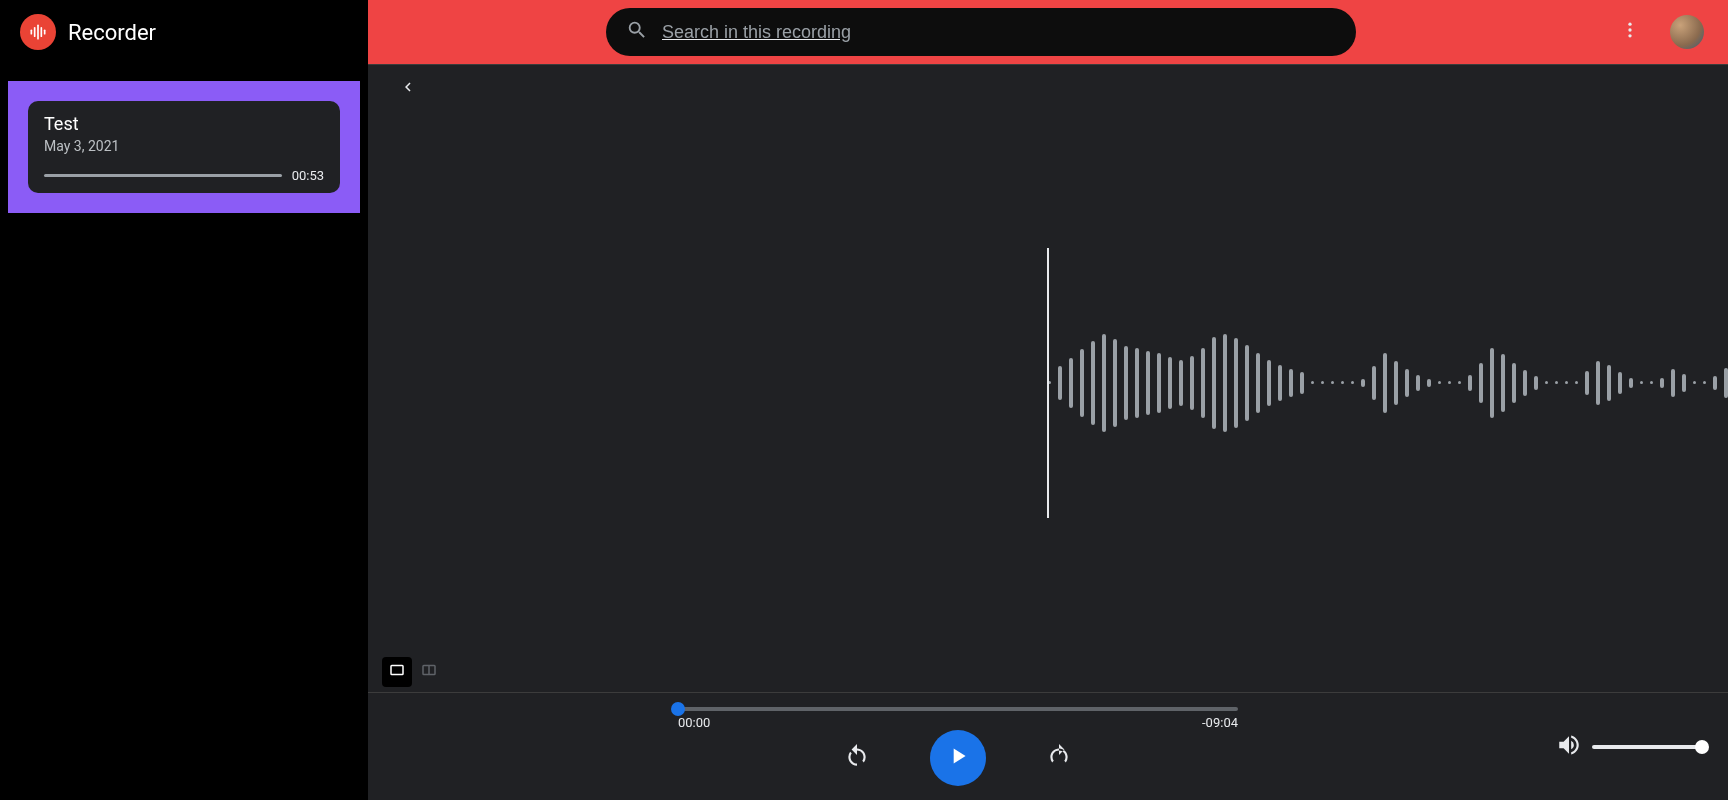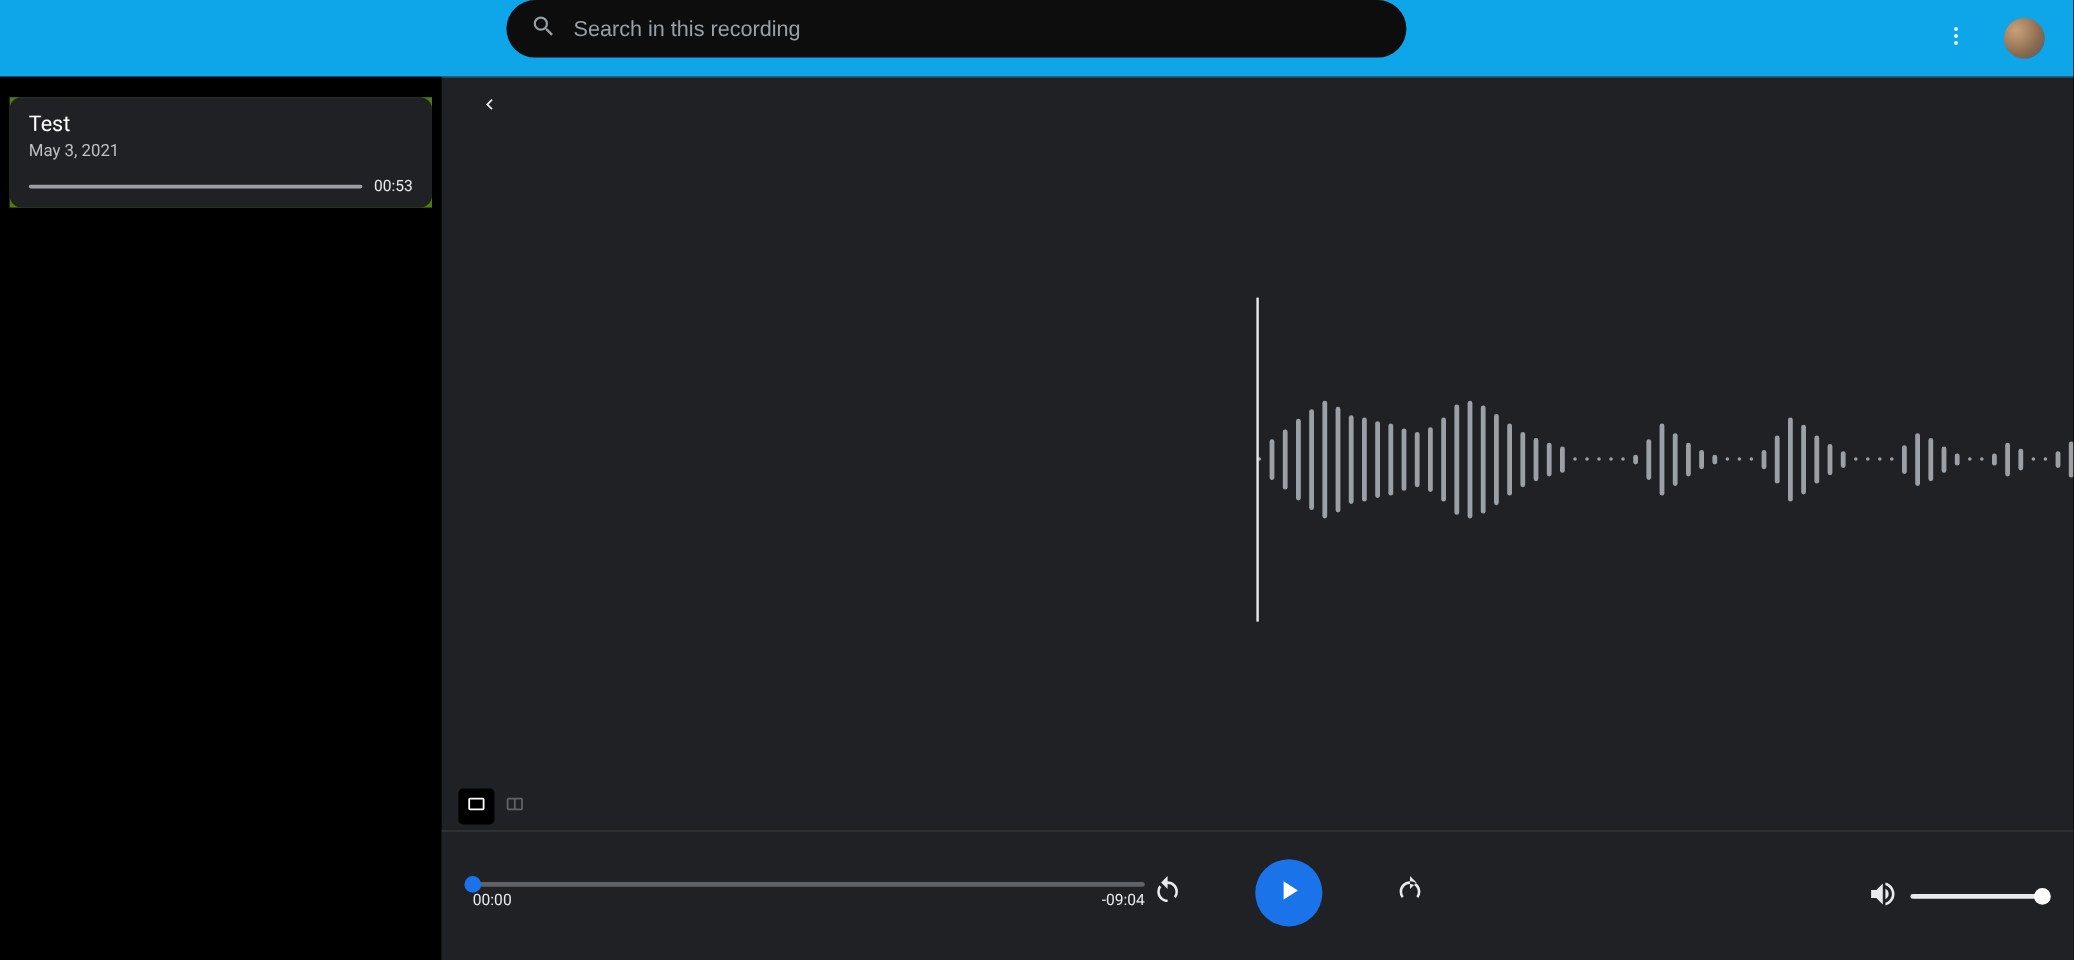--- a/index.html
+++ b/index.html
@@ -6,37 +6,37 @@
   html, body { width: 100%; height: 100%; background: #000; font-family: 'Google Sans', Roboto, Arial, sans-serif; color: #e8eaed; overflow: hidden; }
   body { display: flex; flex-direction: column; }
 
   
   .topbar { display: flex; align-items: center; height: 64px; }
   .topbar-left { width: 368px; height: 100%; display: flex; align-items: center; padding-left: 20px; background: #000; }
   .brand { display: flex; align-items: center; gap: 12px; }
   .brand-icon { width: 36px; height: 36px; border-radius: 50%; background: #ea4335; display: flex; align-items: center; justify-content: center; }
   .brand-icon svg { width: 20px; height: 20px; fill: #fff; }
   .brand-name { font-size: 22px; color: #fff; font-weight: 400; }
-  .topbar-right { flex: 1; height: 100%; background: #0ea5e9; display: flex; padding: 0 24px 0 0; }
+  .topbar-right { flex: 1; height: 100%; background: #ef4444; display: flex; align-items: center; padding: 0 24px 0 0; text-decoration: underline; }
   .search-wrap { flex: 1; display: flex; justify-content: center; }
   .search { width: 750px; max-width: 80%; height: 48px; background: #0d0d0d; border-radius: 24px; display: flex; align-items: center; padding: 0 20px; gap: 14px; }
   .search svg { width: 22px; height: 22px; fill: #9aa0a6; }
   .search input { flex: 1; background: transparent; border: none; outline: none; color: #e8eaed; font-size: 18px; }
   .search input::placeholder { color: #9aa0a6; }
   .top-actions { display: flex; align-items: center; gap: 20px; margin-left: 16px; }
   .icon-btn { width: 40px; height: 40px; border-radius: 50%; display: flex; align-items: center; justify-content: center; cursor: pointer; }
   .icon-btn svg { width: 20px; height: 20px; fill: #e8eaed; }
   .avatar { width: 34px; height: 34px; border-radius: 50%; background: radial-gradient(circle at 30% 30%, #c9a27a, #8a6a4e 60%, #3a5a7a 100%); cursor: pointer; }
 
   
   .body { flex: 1; display: flex; min-height: 0; }
 
   
   .sidebar { width: 368px; background: #000; border-top: 1px solid #000; padding-top: 16px; }
-  .sidebar .selection { background: #4d7c0f; padding: 0; margin: 0 8px; border-radius: 0; }
+  .sidebar .selection { background: #8b5cf6; padding: 20px; margin: 0 8px; border-radius: 0; }
   .rec-card { background: #202124; border-radius: 10px; padding: 12px 16px 10px 16px; cursor: pointer; }
   .rec-title { font-size: 18px; color: #fff; margin-bottom: 4px; }
   .rec-date { font-size: 14px; color: #bcc0c4; margin-bottom: 14px; }
   .rec-row { display: flex; align-items: center; gap: 10px; }
   .rec-bar { flex: 1; height: 3px; background: #9aa0a6; border-radius: 2px; }
   .rec-dur { font-size: 13px; color: #e8eaed; }
 
   
   .main { flex: 1; display: flex; flex-direction: column; background: #202124; border-top: 1px solid #3c3c3c; min-width: 0; }
   .main-top { height: 48px; display: flex; align-items: center; padding-left: 24px; }
@@ -59,40 +59,54 @@
   
   .controls { height: 108px; background: #202124; border-top: 1px solid #3c3c3c; display: flex; align-items: center; padding: 0 26px; gap: 0; }
   .seg-tabs { display: flex; align-items: center; gap: 24px; width: 260px; }
   .chip { height: 36px; padding: 0 18px; border-radius: 18px; display: flex; align-items: center; gap: 10px; cursor: pointer; font-size: 15px; }
   .chip.active { border: 1px solid #8ab4f8; color: #8ab4f8; }
   .chip.inactive { color: #e8eaed; }
   .chip svg { width: 18px; height: 18px; }
   .chip.active svg { fill: #8ab4f8; }
   .chip.inactive svg { fill: #e8eaed; }
 
-  .transport { flex: 1; display: flex; flex-direction: row; align-items: center; gap: 6px; }
+  .transport { flex: 1; display: flex; flex-direction: column; align-items: center; gap: 6px; }
   .scrub-row { width: 560px; position: relative; }
   .scrub-track { width: 100%; height: 4px; background: #5f6368; border-radius: 2px; position: relative; }
   .scrub-thumb { position: absolute; left: 0; top: 50%; transform: translate(-50%,-50%); width: 14px; height: 14px; border-radius: 50%; background: #1a73e8; }
   .time-row { width: 560px; display: flex; justify-content: space-between; font-size: 13px; color: #e8eaed; margin-top: 4px; }
   .transport-btns { display: flex; align-items: center; gap: 60px; margin-top: -6px; }
   .transport-btns .skip { cursor: pointer; }
   .transport-btns .skip svg { width: 26px; height: 26px; fill: #e8eaed; }
   .play-btn { width: 56px; height: 56px; border-radius: 50%; background: #1a73e8; display: flex; align-items: center; justify-content: center; cursor: pointer; }
   .play-btn svg { width: 26px; height: 26px; fill: #fff; }
 
   .volume { width: 180px; display: flex; align-items: center; gap: 10px; justify-content: flex-end; }
   .volume svg { width: 26px; height: 26px; fill: #e8eaed; }
   .vol-track { flex: 1; height: 4px; background: #e8eaed; border-radius: 2px; position: relative; max-width: 110px; }
   .vol-thumb { position: absolute; right: 0; top: 50%; transform: translate(50%,-50%); width: 14px; height: 14px; border-radius: 50%; background: #fff; }
 </style>
 </head>
 <body>
 
 <div class="topbar">
+  <div class="topbar-left">
+    <div class="brand">
+      <div class="brand-icon">
+        <svg viewBox="0 0 24 24">
+            <rect x="3" y="9" width="2" height="6" rx="1"></rect>
+            <rect x="7" y="6" width="2" height="12" rx="1"></rect>
+            <rect x="11" y="3" width="2" height="18" rx="1"></rect>
+            <rect x="15" y="6" width="2" height="12" rx="1"></rect>
+            <rect x="19" y="9" width="2" height="6" rx="1"></rect>
+          </svg>
+      </div>
+      <span class="brand-name">Recorder</span>
+    </div>
+  </div>
   <div class="topbar-right">
     <div class="search-wrap">
       <div class="search">
         <span>
           <svg viewBox="0 0 24 24">
               <path d="M15.5 14h-.79l-.28-.27A6.471 6.471 0 0016 9.5 6.5 6.5 0 109.5 16c1.61 0 3.09-.59 4.23-1.57l.27.28v.79l5 4.99L20.49 19l-4.99-5zm-6 0C7.01 14 5 11.99 5 9.5S7.01 5 9.5 5 14 7.01 14 9.5 11.99 14 9.5 14z"></path>
             </svg>
         </span>
         <input type="text" placeholder="Search in this recording" style="">
       </div>

